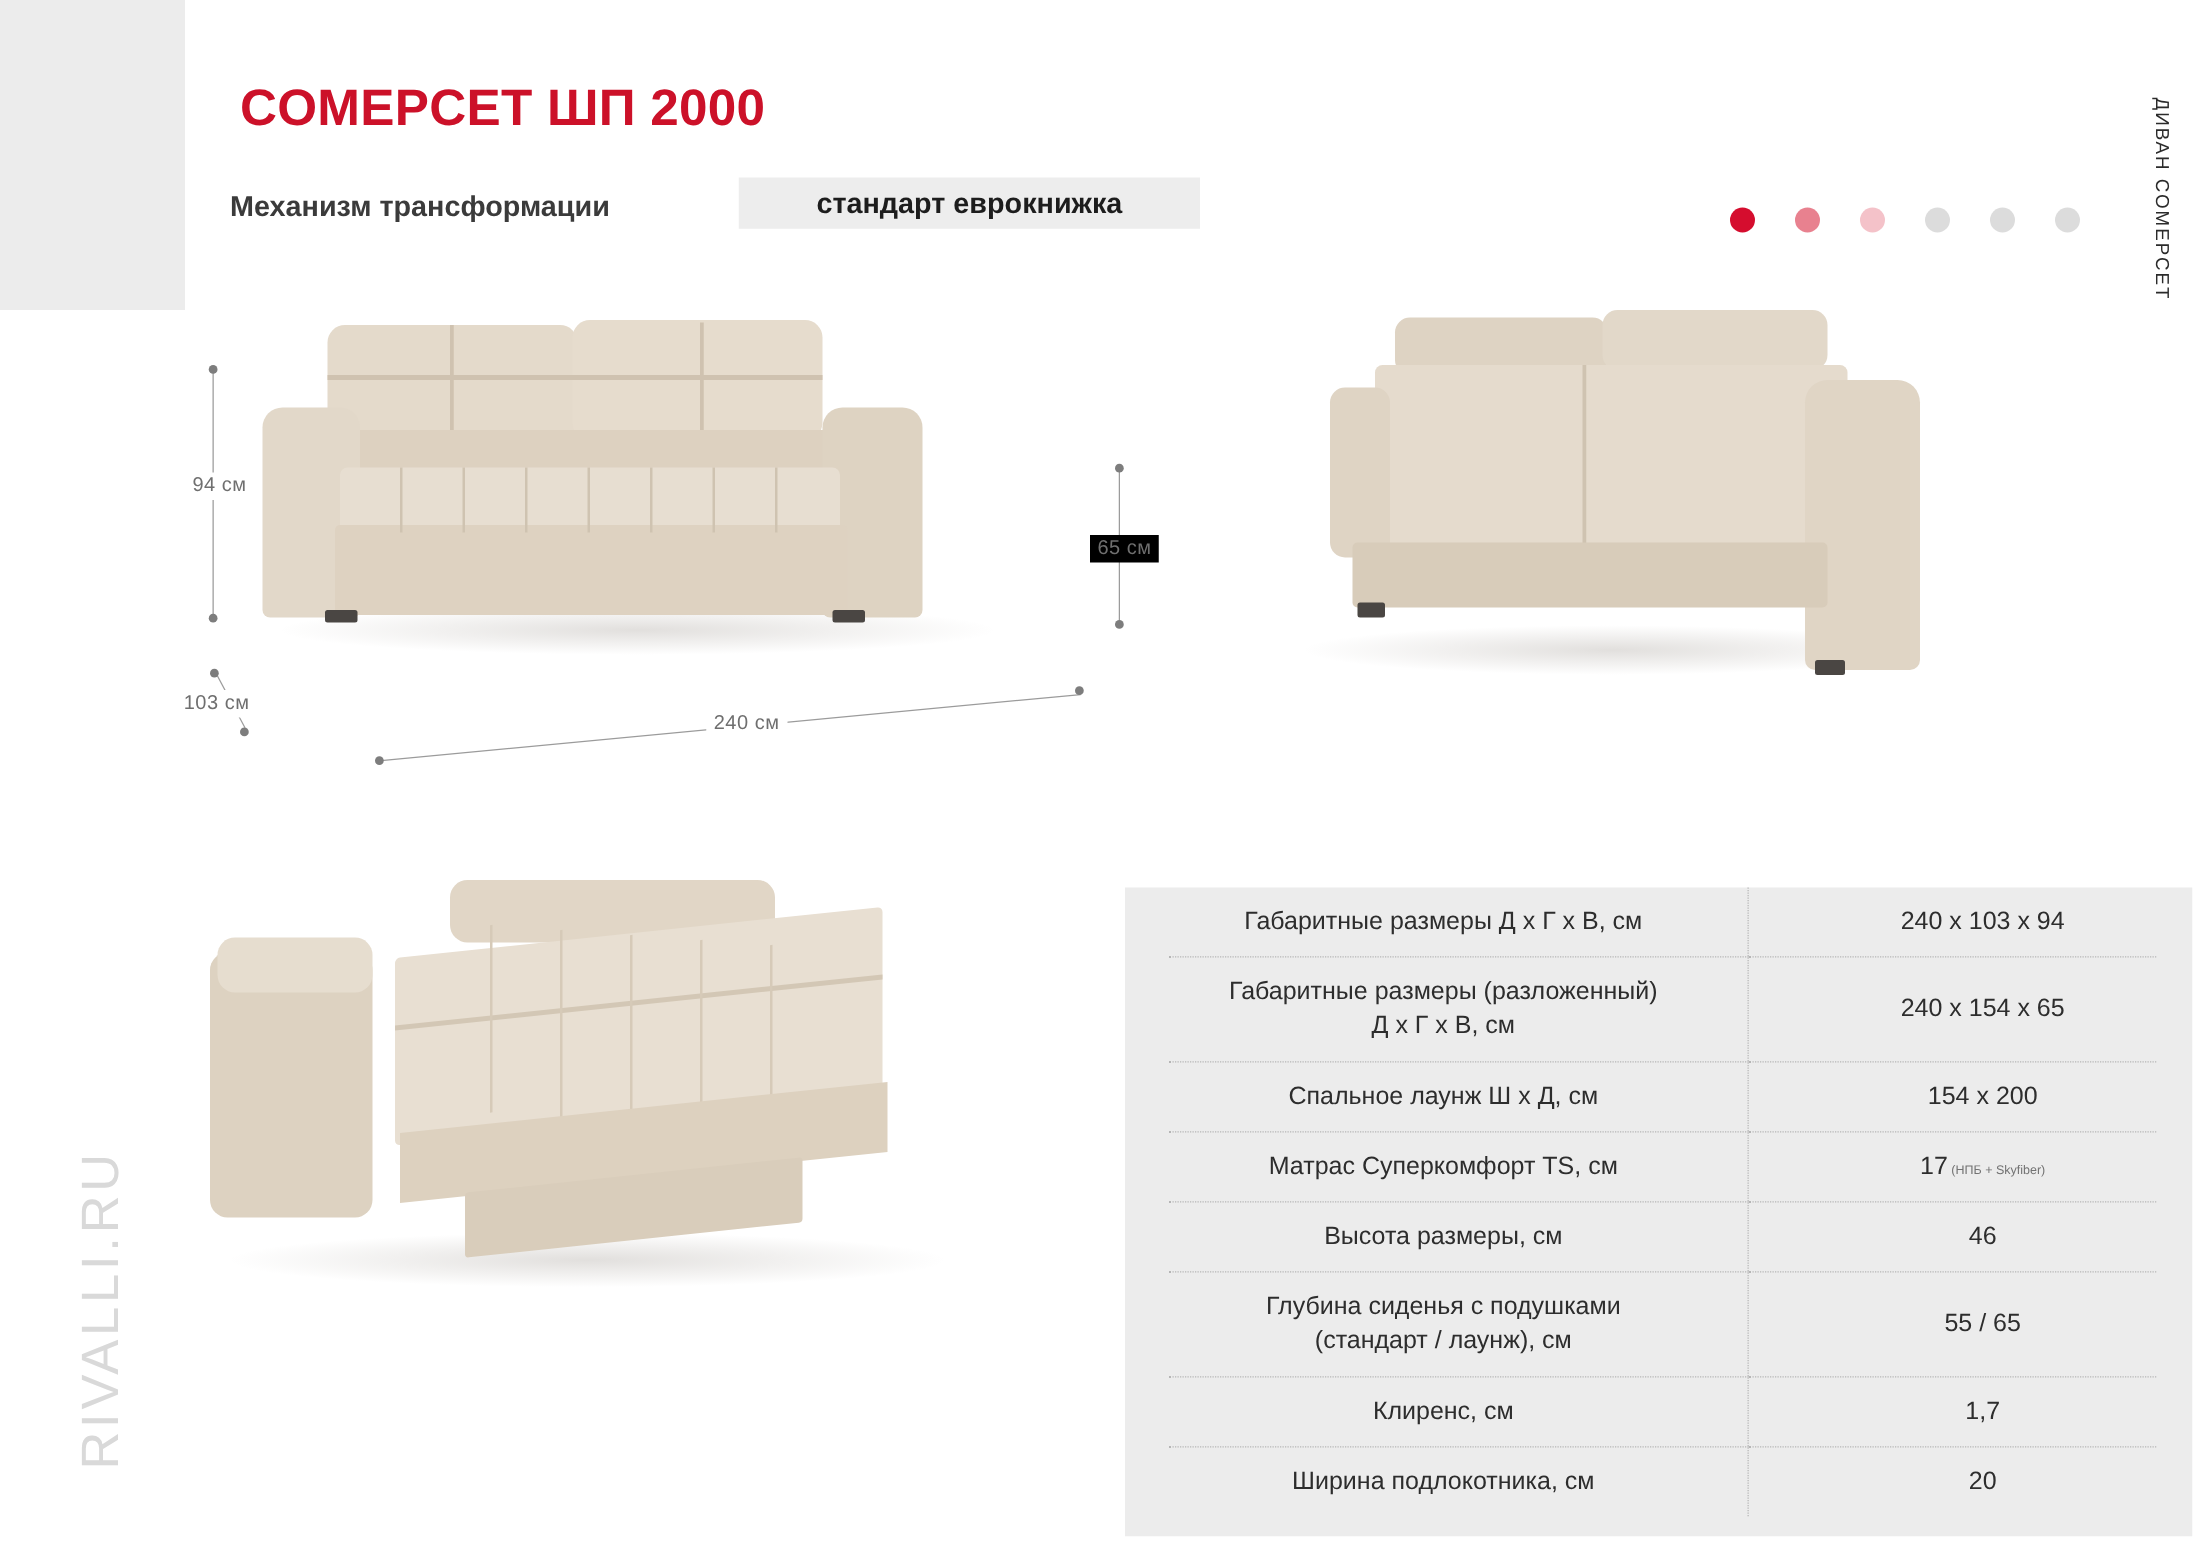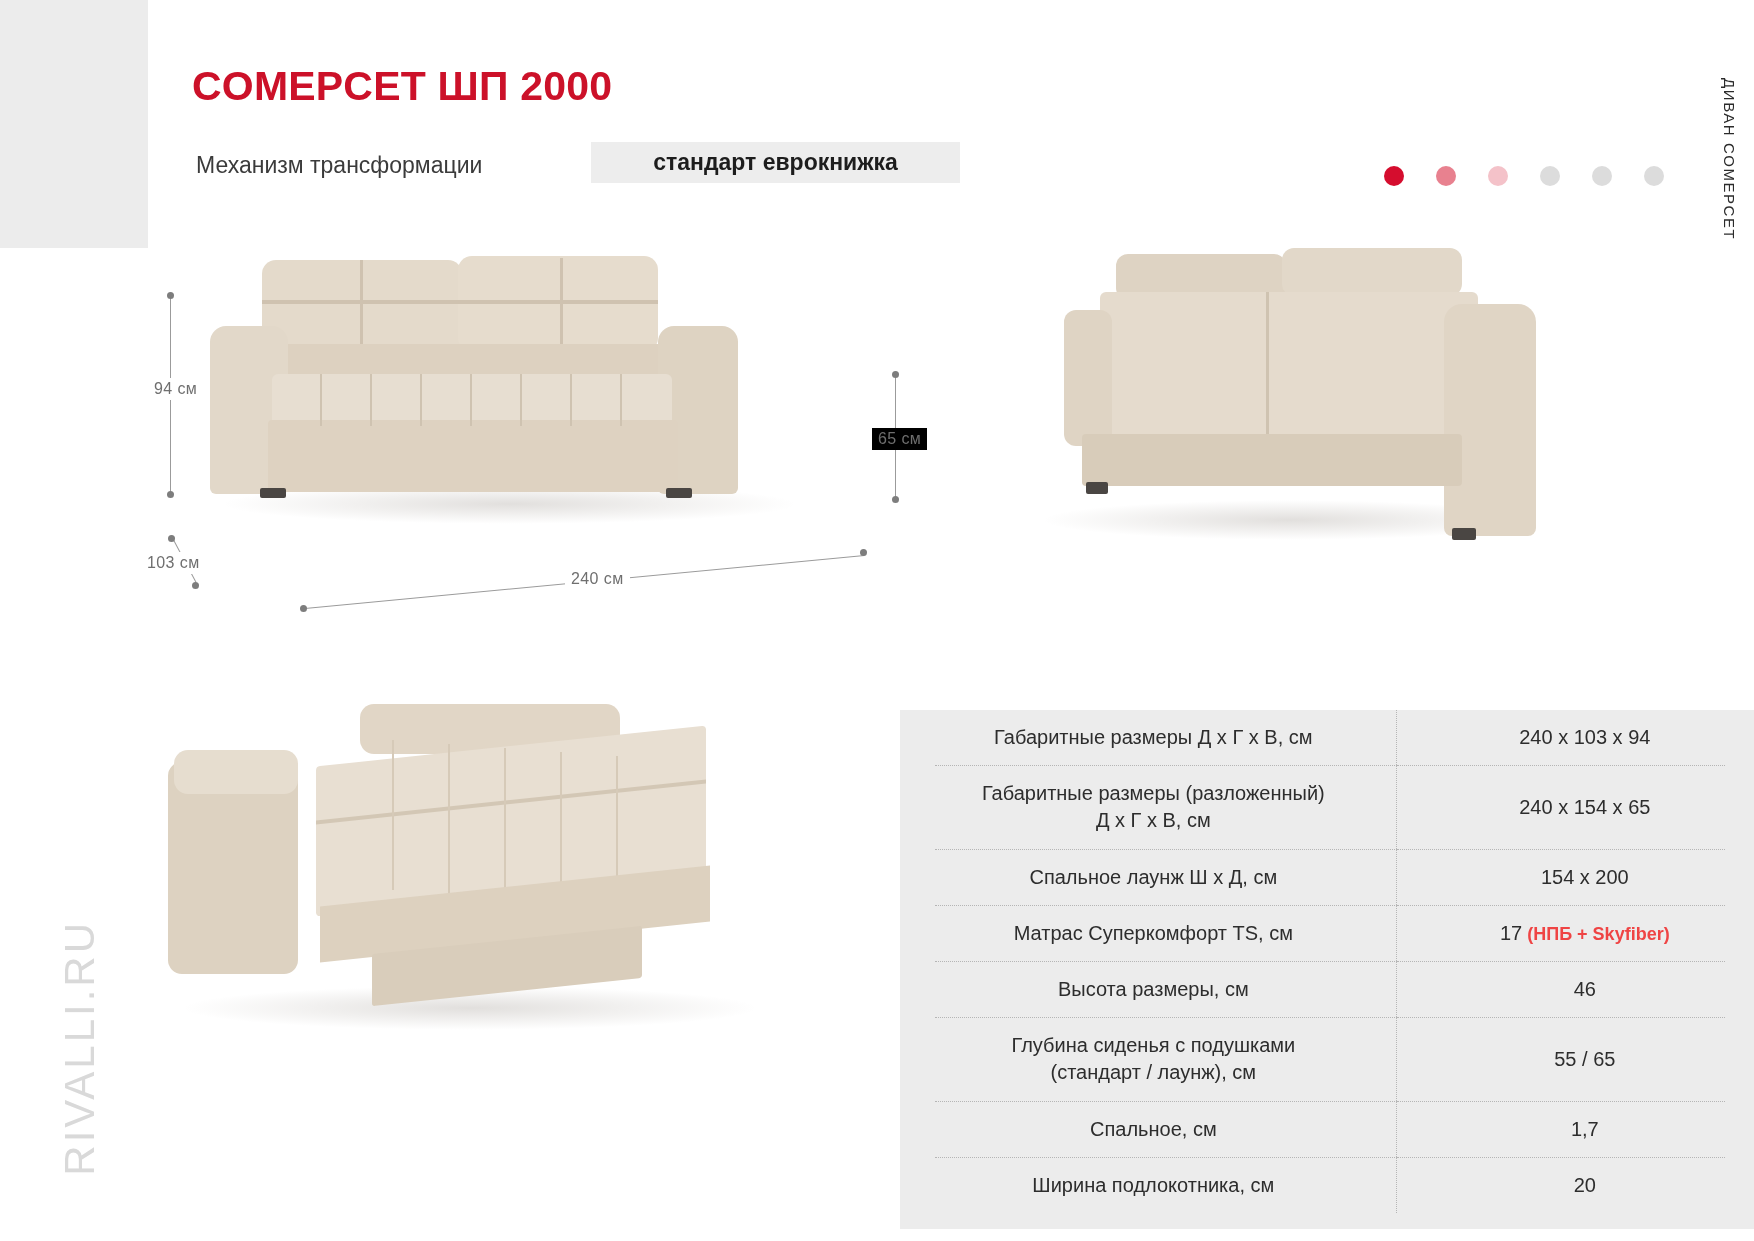--- a/index.html
+++ b/index.html
@@ -19,22 +19,22 @@
     background:#ececec;
   }
 
   
   .title{
     position:absolute;left:192px;top:63px;
     font-size:41px;font-weight:700;letter-spacing:.2px;
     color:#cc1129;white-space:nowrap;
   }
   .mech-label{
-    position:absolute;left:196px;top:152px;
-    font-size:23px;color:#3b3b3b;font-weight:400;white-space:nowrap;
+    position:absolute;left:184px;top:152px;
+    font-size:23px;color:#3b3b3b;font-weight:700;white-space:nowrap;
   }
   .mech-badge{
     position:absolute;left:591px;top:142px;
     width:369px;height:41px;background:#ededed;
     display:flex;align-items:center;justify-content:center;
   }
   .mech-badge span{
     font-size:23px;font-weight:700;color:#1d1d1d;white-space:nowrap;
   }
 
@@ -102,21 +102,21 @@
     vertical-align:middle;
     border-bottom:1px dotted #b5b5b5;
     line-height:1.36;
   }
   .spec-table tr:last-child td{border-bottom:none;}
   .spec-table td.k{width:480px;padding-right:24px;}
   .spec-table td.v{
     width:310px;padding-left:48px;
     border-left:1px dotted #b5b5b5;
   }
-  .spec-table td.v .sup{font-size:18px;color:#ef4444;font-weight:bold;}
+  .spec-table td.v .sup{font-size:10px;color:#737373;}
 </style>
 </head>
 <body>
 
 <div class="page">
 
   <div class="corner-block"></div>
 
   <div class="title">COMEPCET ШП 2000</div>
 
@@ -249,21 +249,21 @@
         </tr>
         <tr>
           <td class="k">Высота размеры, см</td>
           <td class="v">46</td>
         </tr>
         <tr>
           <td class="k">Глубина сиденья с подушками<br>(стандарт / лаунж), см</td>
           <td class="v">55 / 65</td>
         </tr>
         <tr>
-          <td class="k">Спальное, см</td>
+          <td class="k">Клиренс, см</td>
           <td class="v">1,7</td>
         </tr>
         <tr>
           <td class="k">Ширина подлокотника, см</td>
           <td class="v">20</td>
         </tr>
       </tbody>
   </table>
 
 </div>

